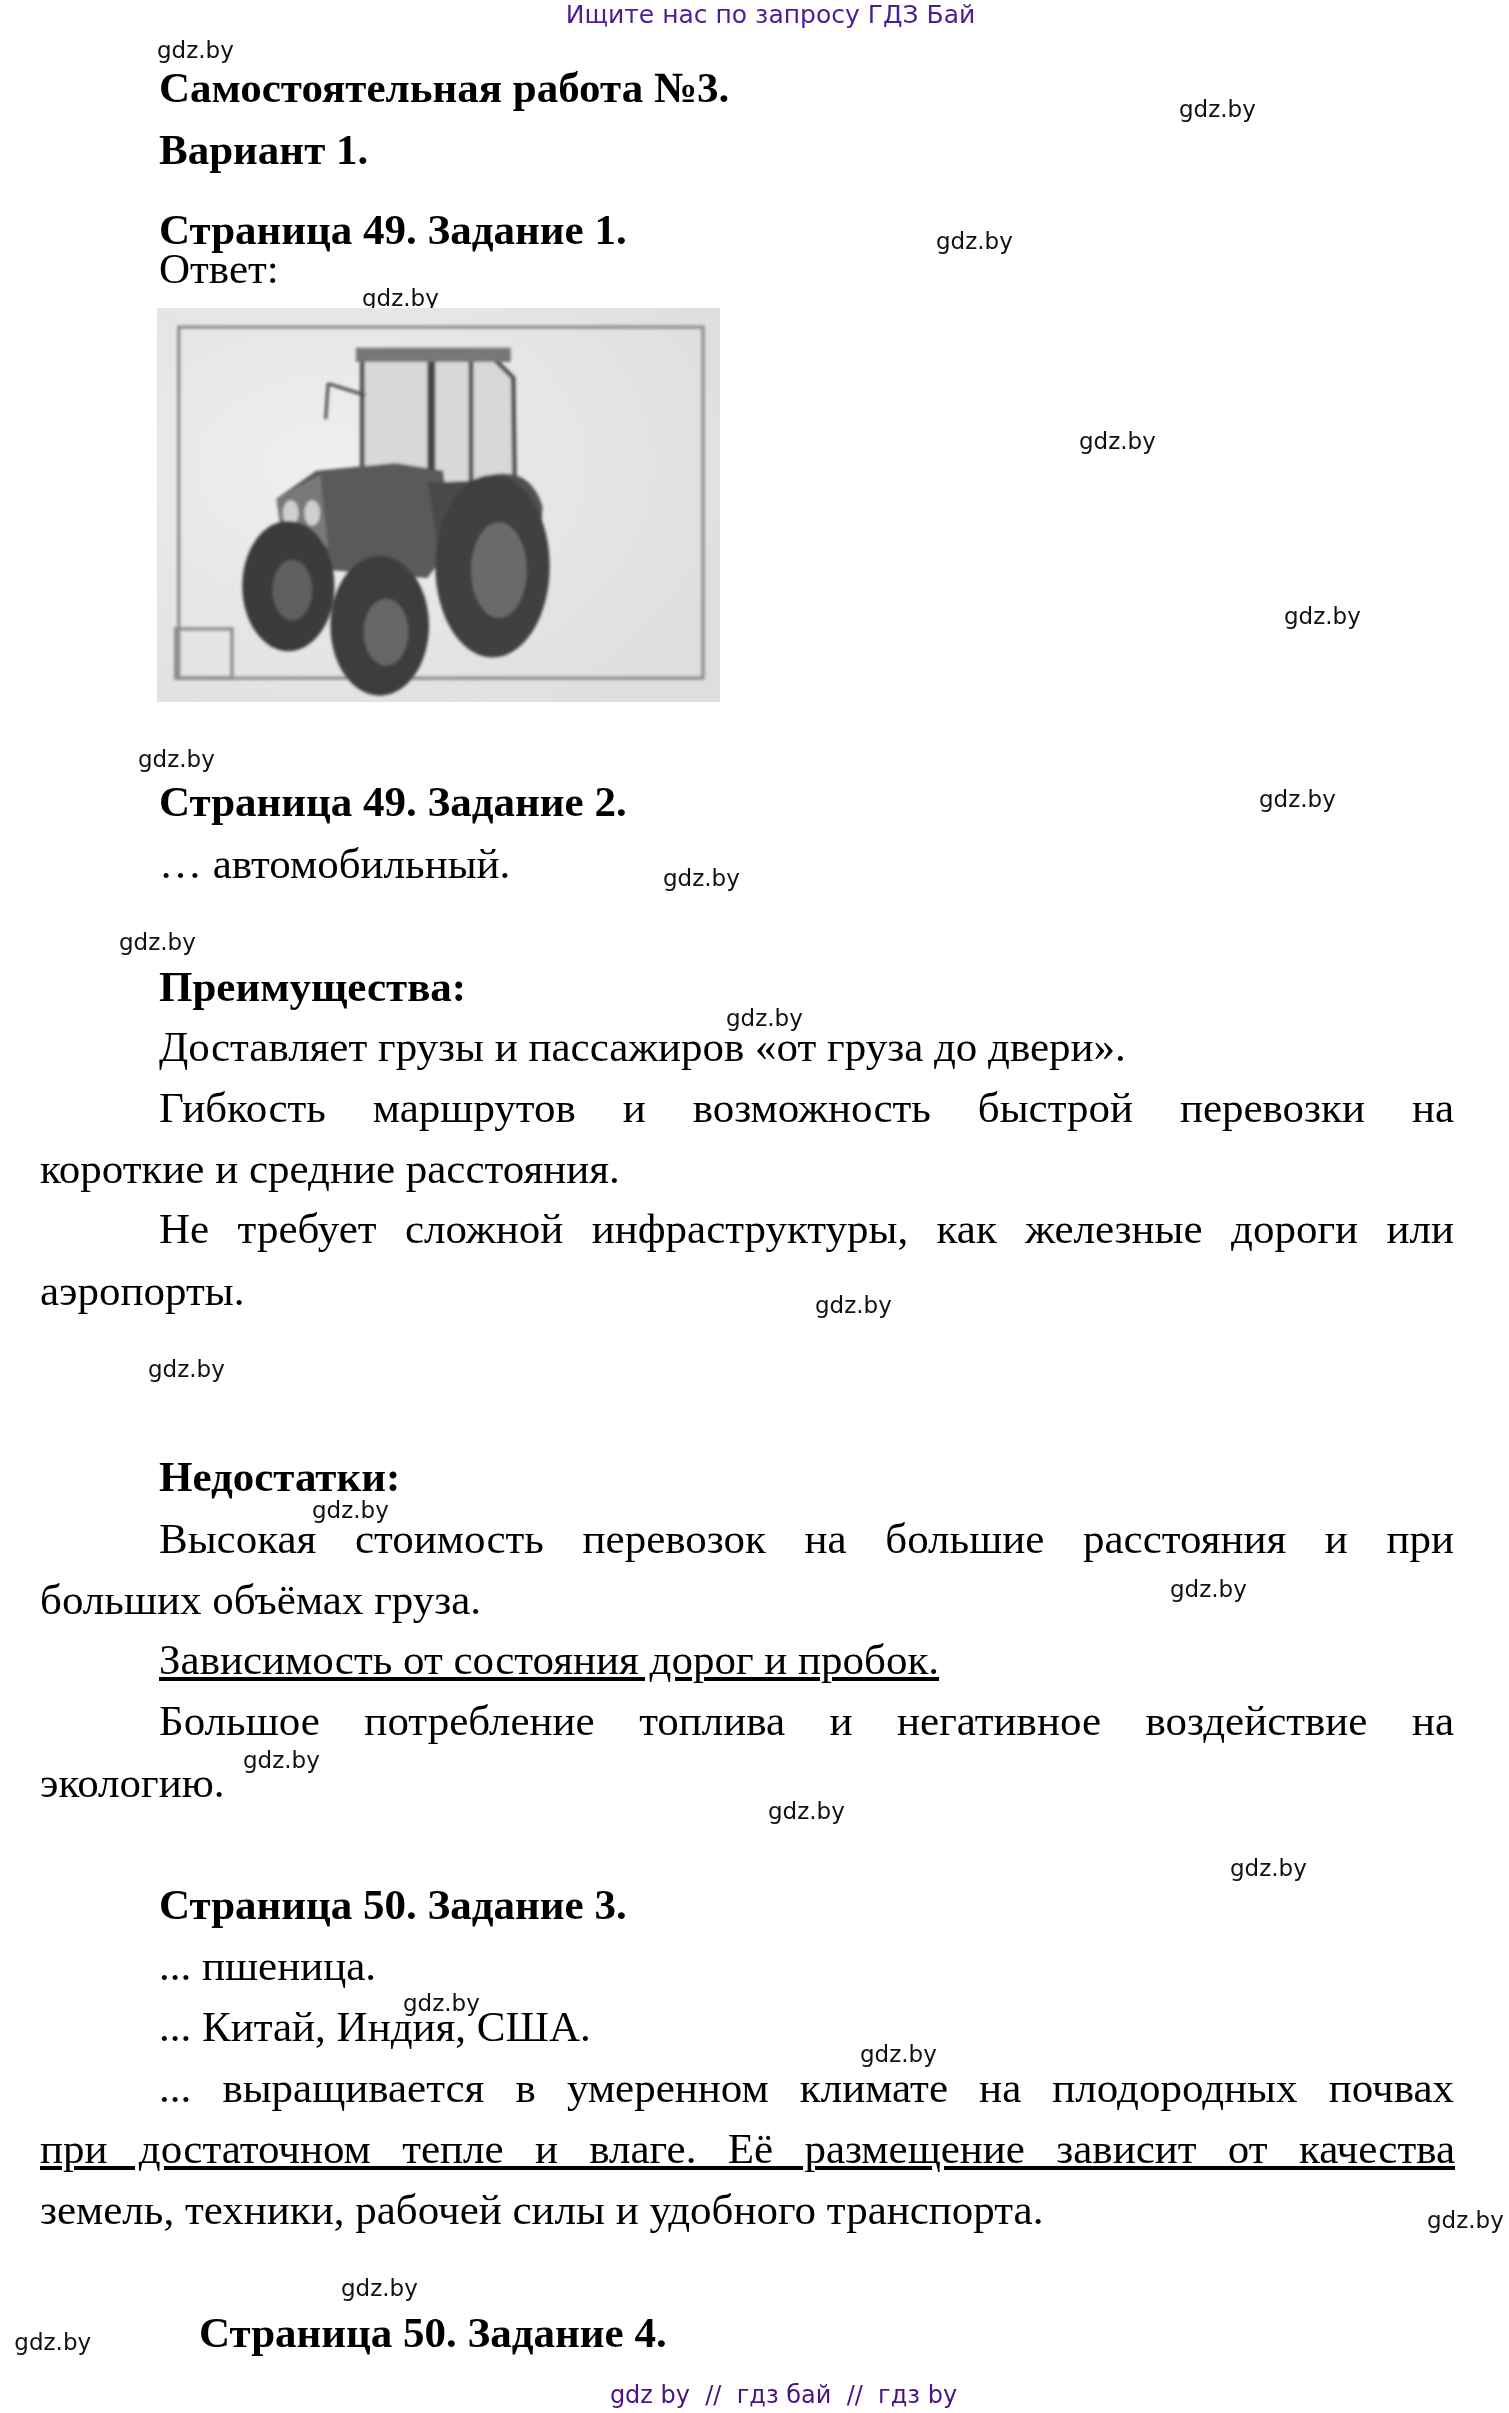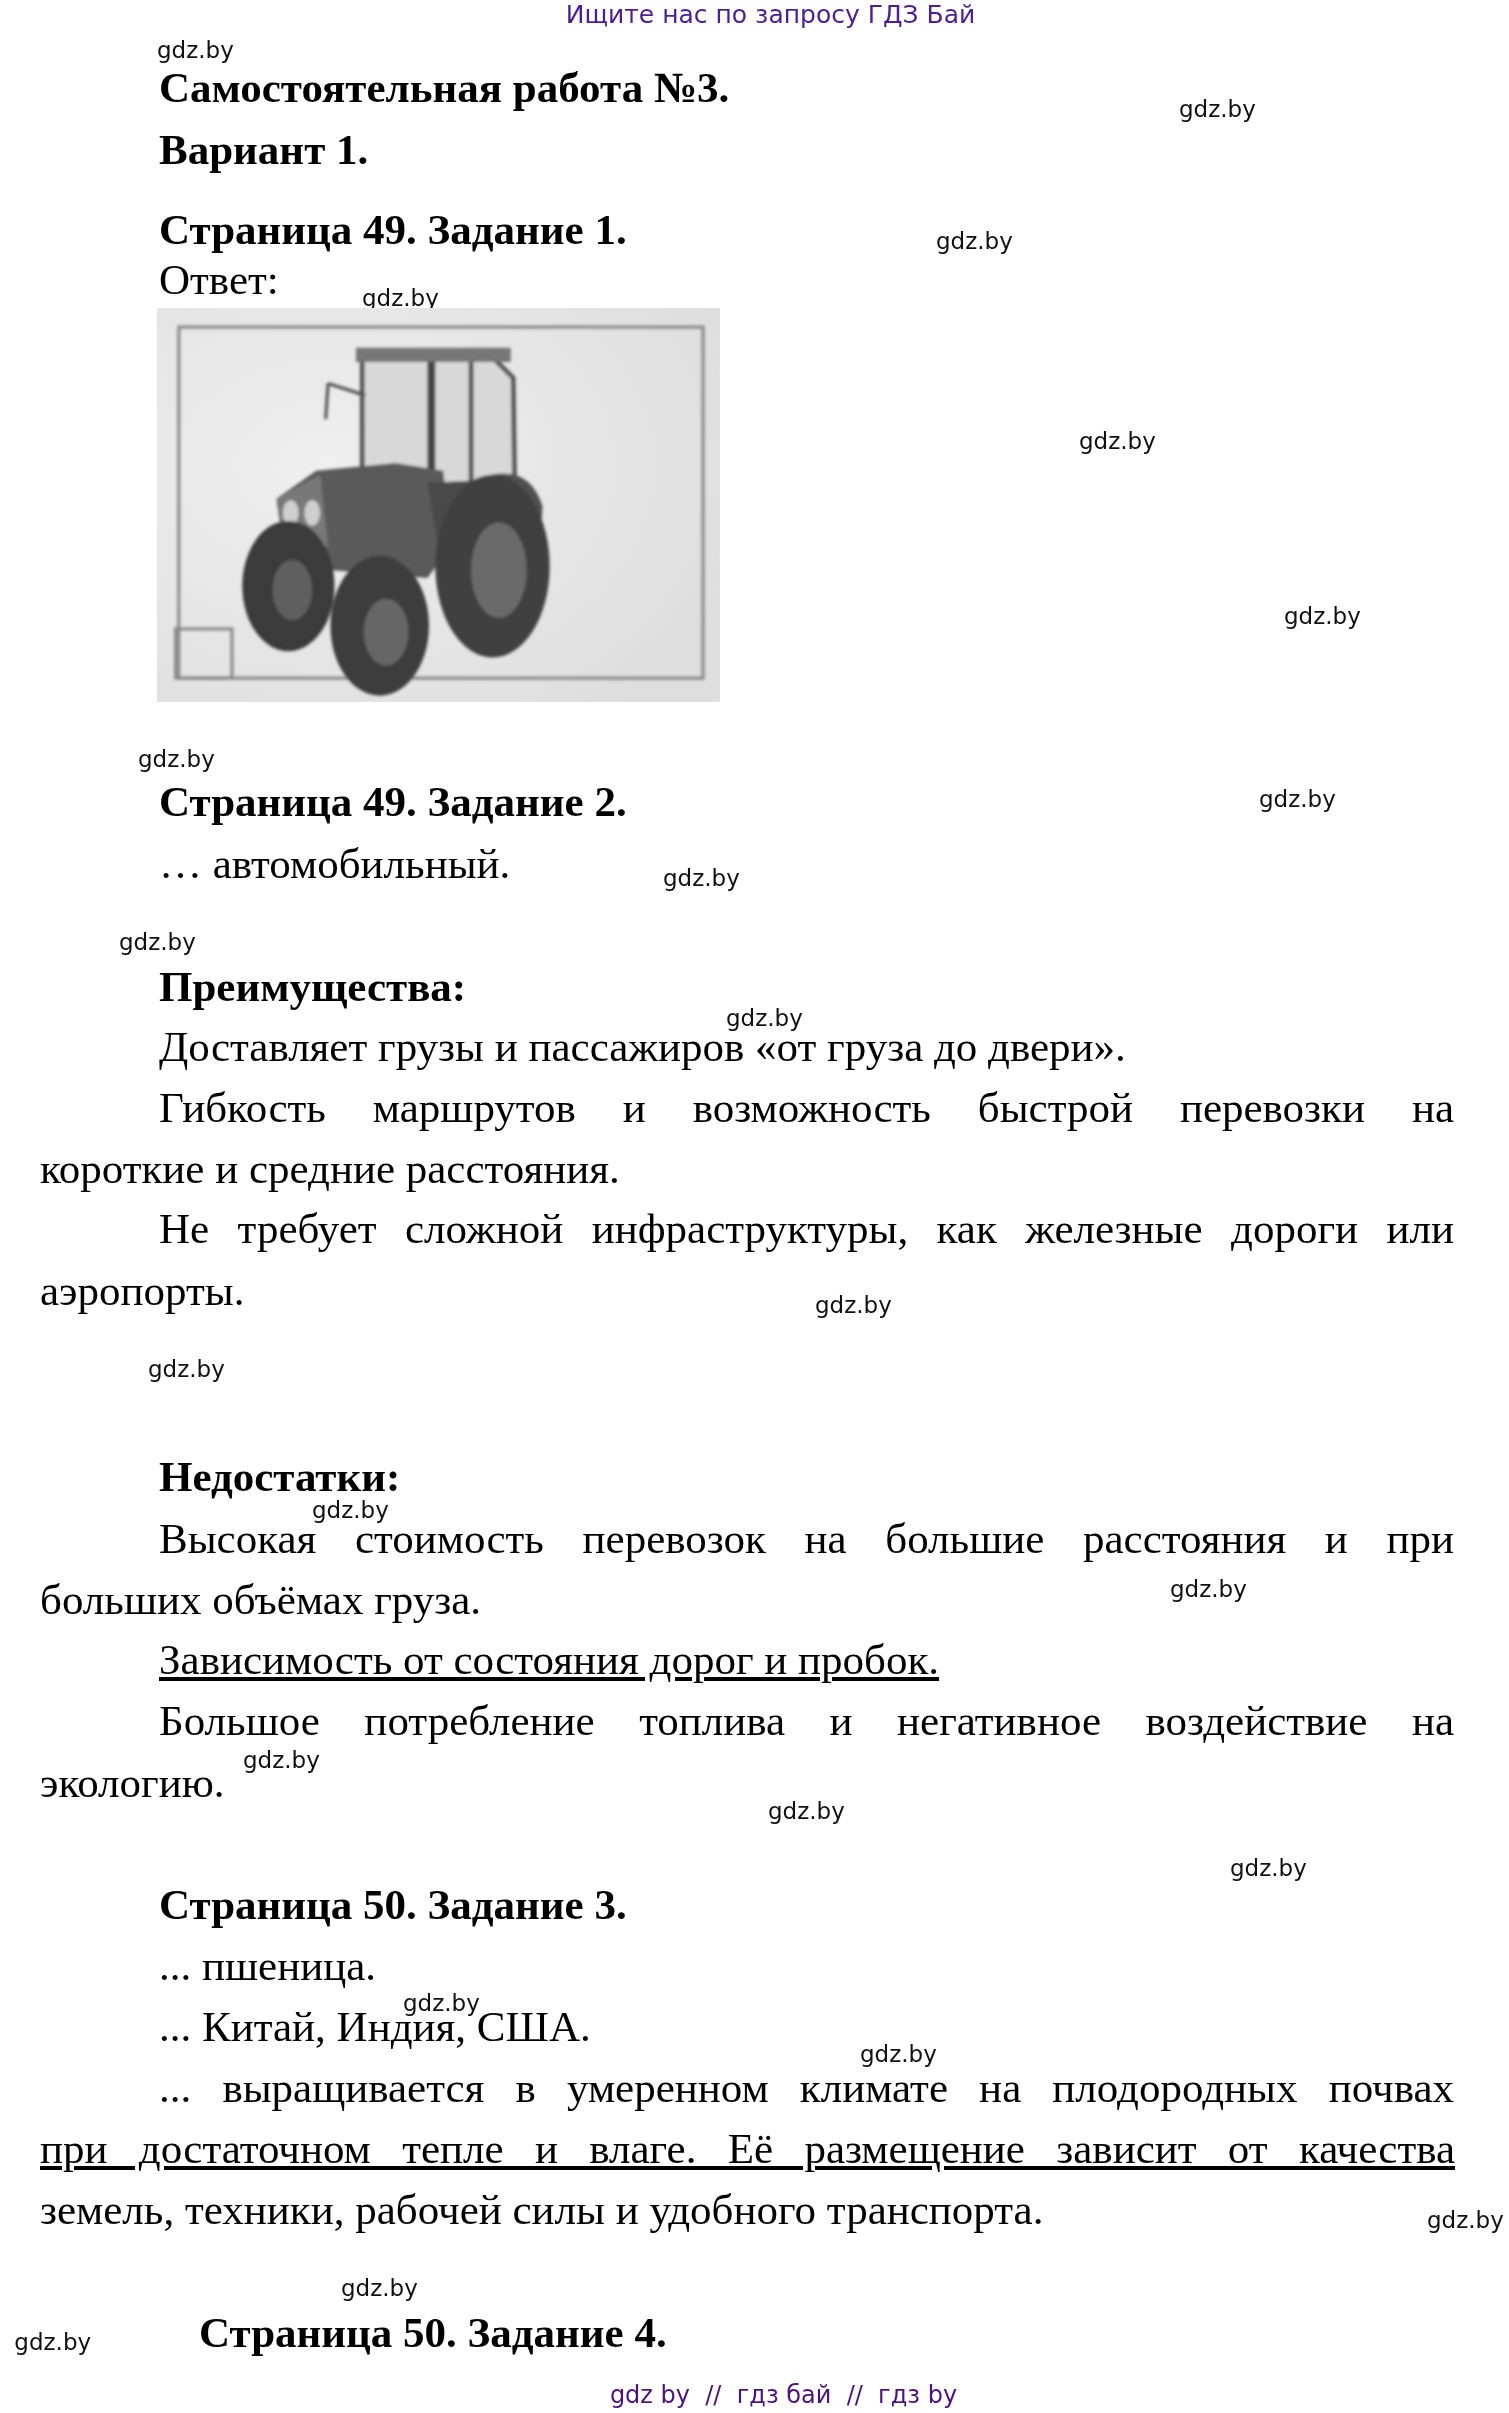--- a/index.html
+++ b/index.html
@@ -58,21 +58,21 @@
 <div class="wm" style="left:1230px;top:1856px;">gdz.by</div>
 <div class="wm" style="left:403px;top:1991px;">gdz.by</div>
 <div class="wm" style="left:860px;top:2042px;">gdz.by</div>
 <div class="wm" style="left:1427px;top:2208px;">gdz.by</div>
 <div class="wm" style="left:341px;top:2276px;">gdz.by</div>
 <div class="wm" style="left:14.3px;top:2330px;">gdz.by</div>
 
 <div class="line bold ind" style="top:57px;">Самостоятельная работа №3.</div>
 <div class="line bold ind" style="top:119px;">Вариант 1.</div>
 <div class="line bold ind" style="top:199px;">Страница 49. Задание 1.</div>
-<div class="line ind" style="top:249px;">Ответ:</div>
+<div class="line ind" style="top:238px;">Ответ:</div>
 
 <div class="figure">
   <svg width="563" height="394" viewBox="0 0 708 496">
     <defs>
       <filter id="blur">
           <feGaussianBlur stdDeviation="2.2"></feGaussianBlur>
         </filter>
       <radialGradient id="bg" cx="0.3" cy="0.4" r="0.8">
         <stop offset="0" stop-color="#efefef"></stop>
         <stop offset="1" stop-color="#dedede"></stop>

